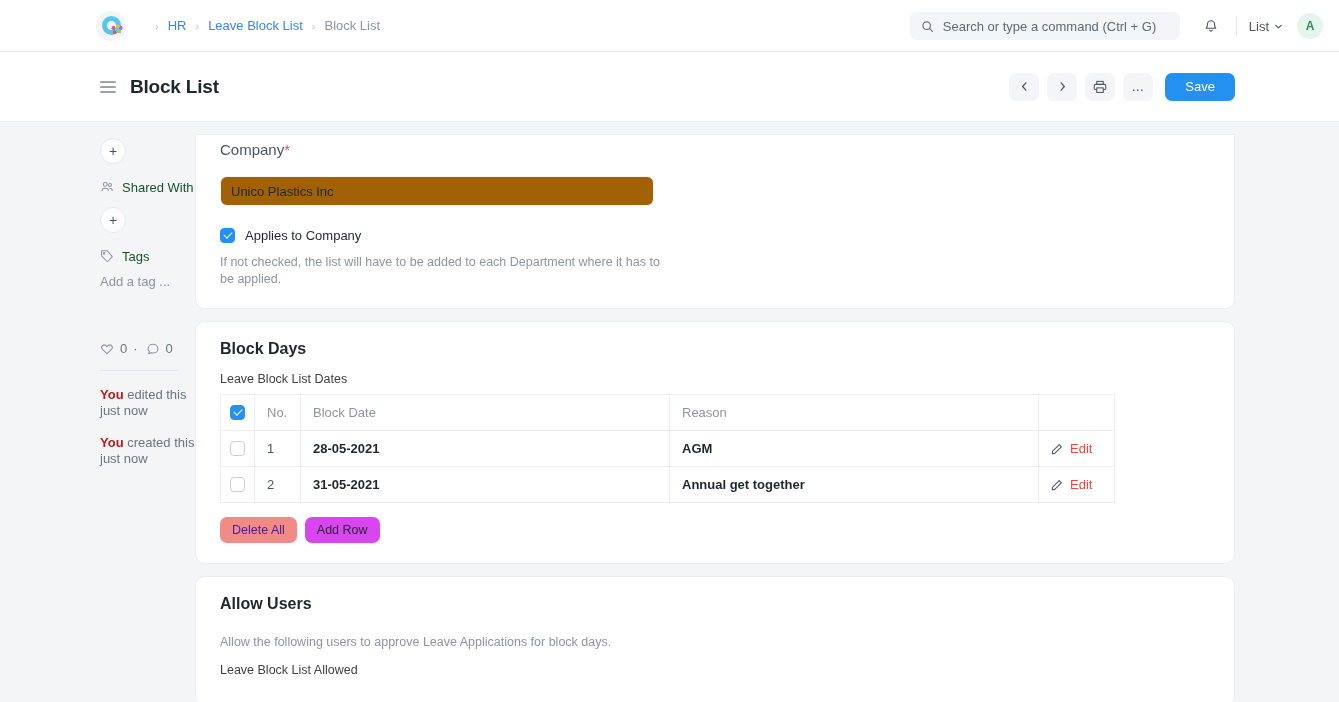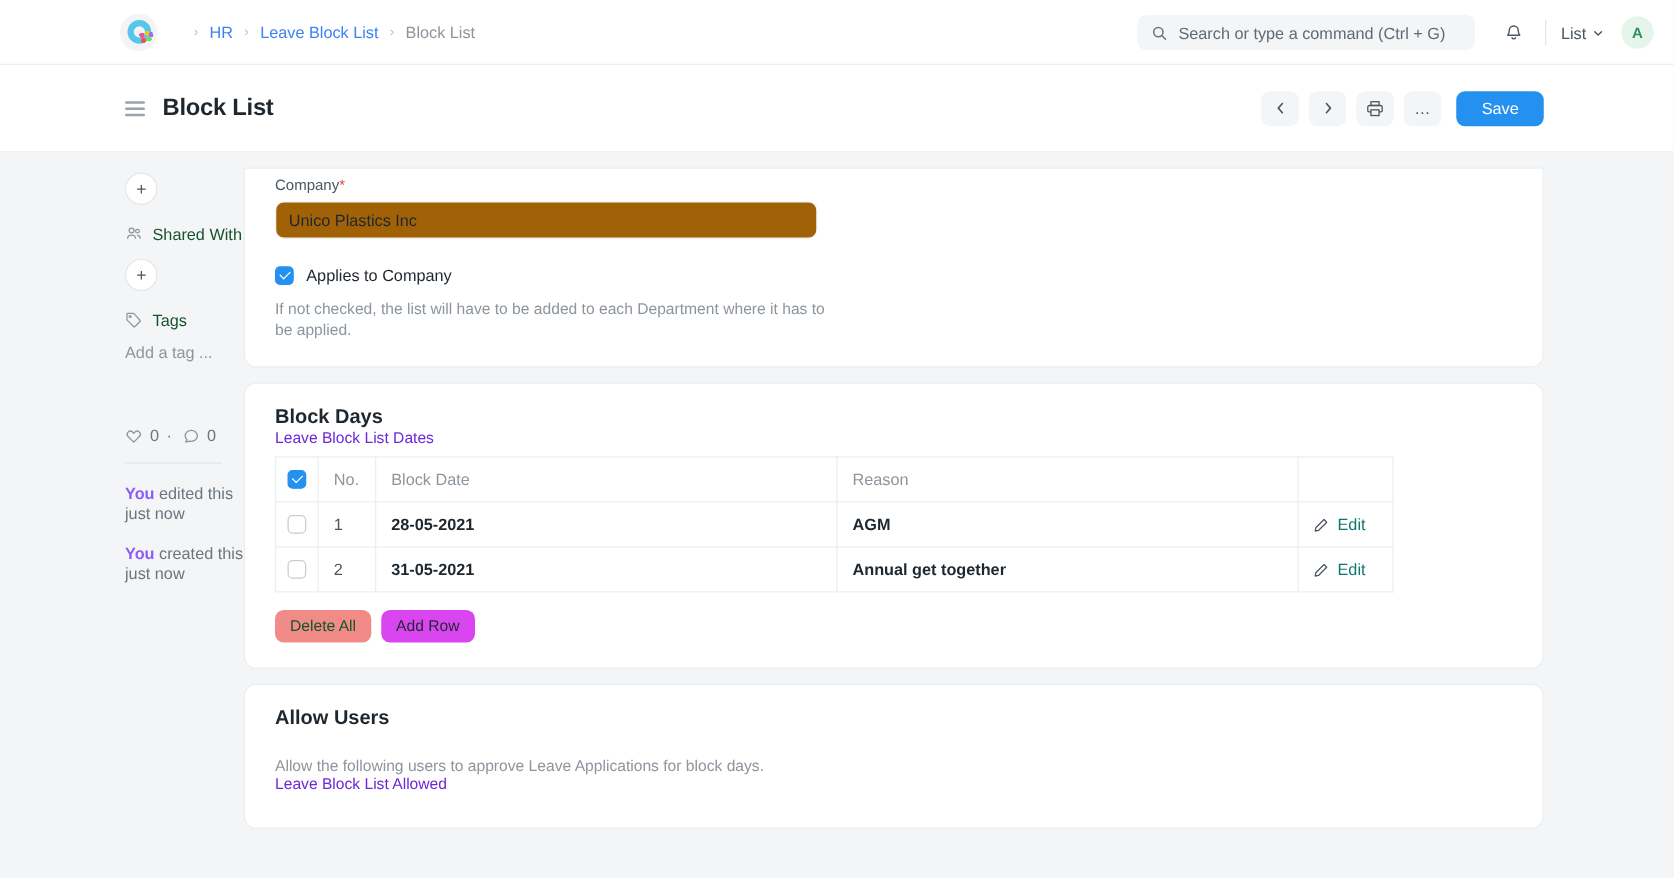--- a/index.html
+++ b/index.html
@@ -115,66 +115,66 @@
     margin-left: 100px; margin-top: 16px;
   }
   .sb-sub { font-size: 13px; color:#8d959d; margin-left:100px; margin-top: 10px; }
   .sb-stats {
     display:flex; align-items:center; margin-left:100px; margin-top: 52px;
     font-size: 13px; color:#6b757e; gap:6px;
   }
   .sb-stats .follow { margin-left: 50px; font-size: 11.5px; letter-spacing:0.4px; color:#6b757e;}
   .sb-hr { height:1px; background:#e2e6e9; margin: 14px 0 0 100px; width: 78px;}
   .sb-act { margin-left: 100px; margin-top: 16px; font-size:13px; color:#6b757e; line-height:16px;}
-  .sb-act b { color:#8b5cf6; font-weight:600;}
+  .sb-act b { color:#b91c1c; font-weight:600;}
 
   .content { flex: 1; padding: 12px 104px 0 0; overflow:hidden; }
   .card {
     background:#fff; border:1px solid #ebeef0; border-radius: 10px;
     margin-bottom: 12px; padding: 18px 24px 20px 24px;
   }
   .card.first { padding-top: 6px; border-top-left-radius:0; border-top-right-radius:0;}
-  .field-label { font-size:12px; color:#4c5660; margin-bottom: 6px;}
+  .field-label { font-size:15px; color:#4c5660; margin-bottom: 18px;}
   .req { color:#e24c4c; }
   .txt-input {
     width: 434px; height: 30px; background:#a16207; border:1px solid #f4f5f6;
     border-radius: 7px; padding: 0 10px; font-size:13px; color:#1f272e;
     display:flex; align-items:center; font-weight:500;
   }
   .check-row { display:flex; align-items:center; gap:10px; margin-top: 22px;}
   .cbox {
     width:15px; height:15px; border-radius:4px; border:1px solid #c8ced3; background:#fff;
     display:flex; align-items:center; justify-content:center; cursor:pointer;
   }
   .cbox.on { background:#2490ef; border-color:#2490ef; }
   .cbox.on:after { content:""; width:7px; height:4px; border-left:1.7px solid #fff; border-bottom:1.7px solid #fff; transform: rotate(-45deg) translate(1px,-1px); }
   .check-label { font-size:13px; color:#1f272e;}
   .help-text { font-size:12.5px; color:#8d959d; margin-top: 11px; max-width: 440px; line-height:17px;}
 
   .sec-title { font-size:16px; font-weight:700; color:#1f272e; }
   .sec-desc { font-size:12.5px; color:#8d959d; margin-top: 22px;}
-  .grid-label { font-size:12.5px; color:#6d28d9; margin-bottom: 8px;}
+  .grid-label { font-size:12.5px; color:#404040; margin-top: 14px; margin-bottom: 8px;}
 
   table.grid { width: 895px; border-collapse: collapse; table-layout: fixed; }
   table.grid th, table.grid td {
     border: 1px solid #ebeef0; height: 36px; font-size: 13px; padding: 0 12px;
     text-align: left; vertical-align: middle;
   }
   table.grid th { font-weight: 400; color:#8d959d; background:#fff; }
   .c-chk { width: 34px; padding: 0 !important; text-align:center !important; }
   .c-chk .cbox { margin: 0 auto; }
   .c-no  { width: 46px; color:#4c5660; }
   .c-act { width: 76px; text-align: left !important; }
   td.c-no { color:#4c5660; font-size:13px; }
   td.c-val { font-weight: 700; color:#1f272e; }
-  .edit-cell { display:flex; align-items:center; gap:7px; color:#0f766e; font-size:13px; cursor:pointer;}
+  .edit-cell { display:flex; align-items:center; gap:7px; color:#ef4444; font-size:13px; cursor:pointer;}
 
   .btn-row { display:flex; gap:8px; margin-top: 14px;}
   .btn-danger {
-    background:#f08b87; color:#14532d; border:none; border-radius:7px;
+    background:#f08b87; color:#4c1d95; border:none; border-radius:7px;
     height:26px; padding:0 12px; font-size:12.5px; cursor:pointer;
     font-family:"Liberation Sans", sans-serif;
   }
   .btn-plain {
     background:#d946ef; color:#1f272e; border:none; border-radius:7px;
     height:26px; padding:0 12px; font-size:12.5px; cursor:pointer;
     font-family:"Liberation Sans", sans-serif;
   }
   svg { display:block; }
 </style>

